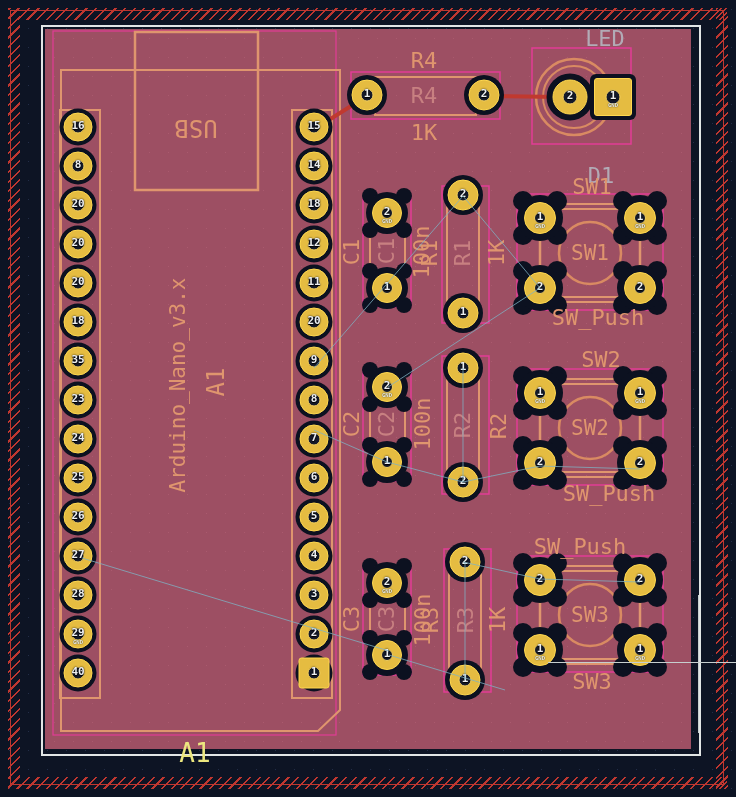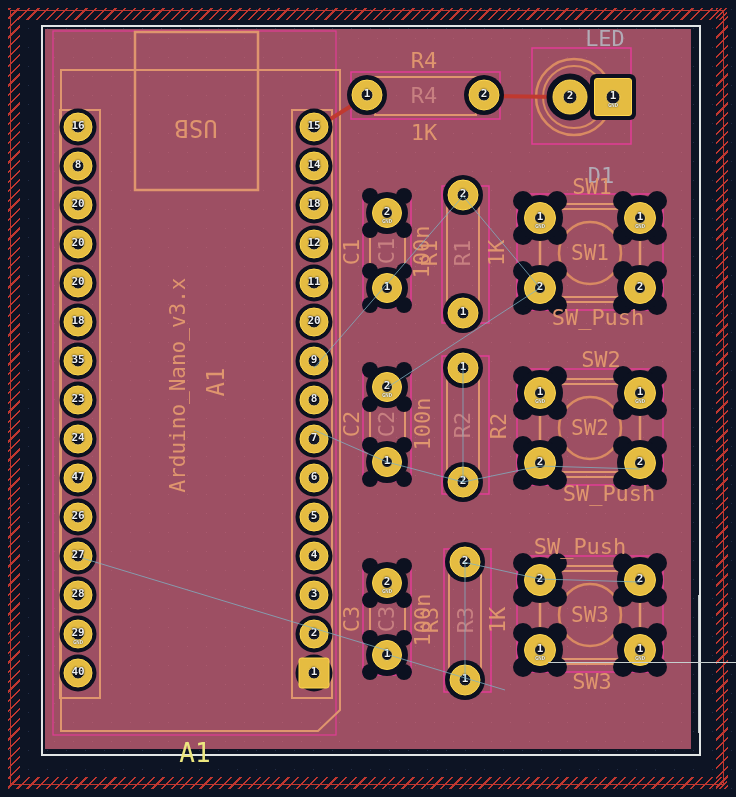--- a/index.html
+++ b/index.html
@@ -173,21 +173,21 @@
       <div class="pad" style="left: 78px; top: 439px;">
         <div class="blob" style="height: 37px; width: 37px;"></div>
         <div class="gold" style="height: 29px; width: 29px;"></div>
         <div class="hole" style="height: 13px; width: 13px;"></div>
         <span class="pad-num">24</span>
       </div>
       <div class="pad" style="left: 78px; top: 478px;">
         <div class="blob" style="height: 37px; width: 37px;"></div>
         <div class="gold" style="height: 29px; width: 29px;"></div>
         <div class="hole" style="height: 13px; width: 13px;"></div>
-        <span class="pad-num">47</span>
+        <span class="pad-num">25</span>
       </div>
       <div class="pad" style="left: 78px; top: 517px;">
         <div class="blob" style="height: 37px; width: 37px;"></div>
         <div class="gold" style="height: 29px; width: 29px;"></div>
         <div class="hole" style="height: 13px; width: 13px;"></div>
         <span class="pad-num">26</span>
       </div>
       <div class="pad" style="left: 78px; top: 556px;">
         <div class="blob" style="height: 37px; width: 37px;"></div>
         <div class="gold" style="height: 29px; width: 29px;"></div>

